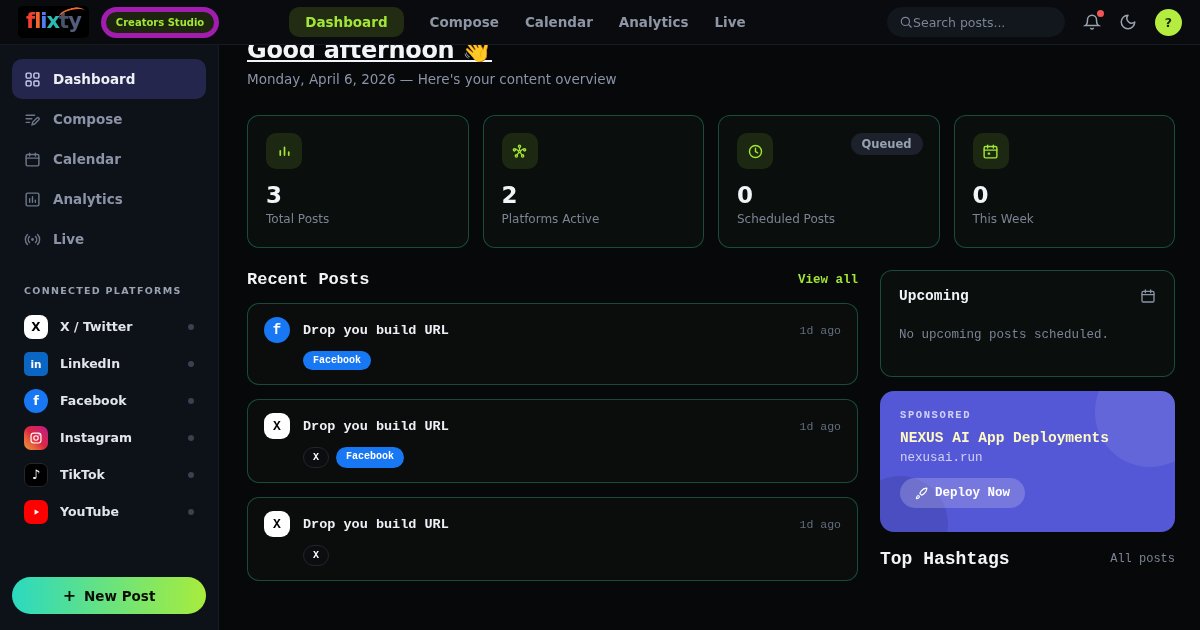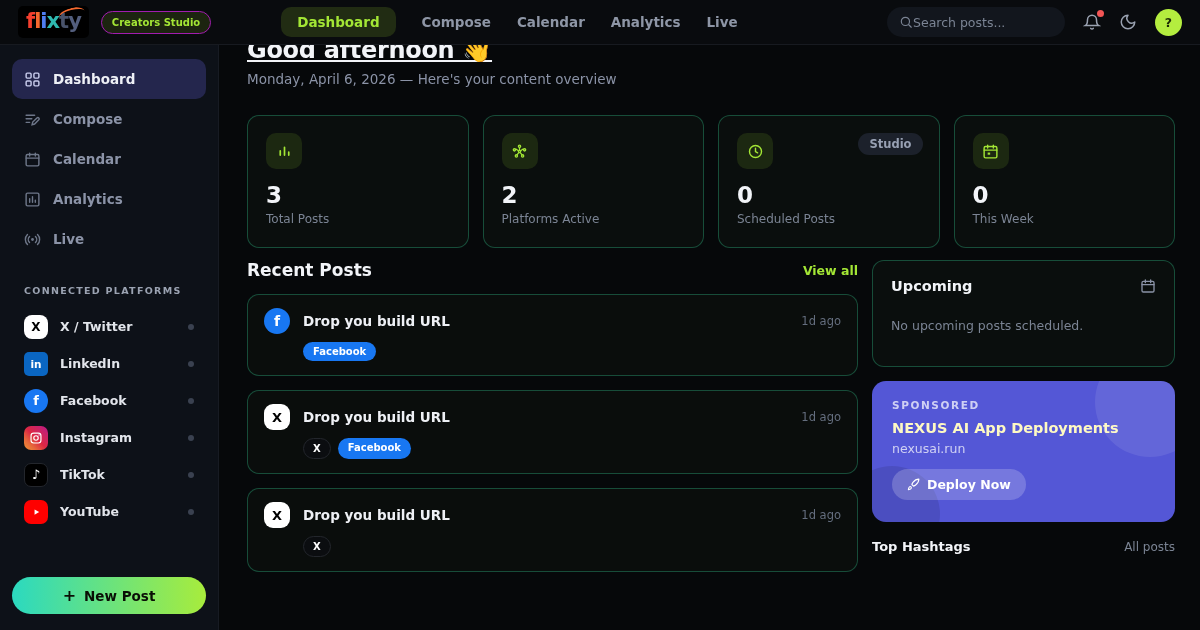--- a/index.html
+++ b/index.html
@@ -21,21 +21,21 @@
     font-weight:800; font-size:21px; letter-spacing:-1px;
     position:relative; cursor:pointer;
   }
   .lg-f{color:#f43f2e}.lg-l{color:#f4682e}.lg-i{color:#4f7df2}
   .lg-x{color:#2fb9b0}.lg-t{color:#49536b}.lg-y{color:#535e7d}
   .logo-swoosh{
     position:absolute; right:4px; top:2px; width:26px; height:12px;
     border-top:2.5px solid #f4682e; border-radius:50%; transform:rotate(-14deg);
   }
   .studio-badge {
-    margin-left:12px; background:#1c2410; color:#a3e635; border:1px solid #a21caf;
+    margin-left:12px; background:#1c2410; color:#a3e635; border:5px solid #a21caf;
     font-size:10px; font-weight:700; padding:5px 10px; border-radius:999px;
     white-space:nowrap;
   }
   .top-nav { display:flex; align-items:center; gap:26px; margin-left:70px; }
   .top-nav a {
     color:#8e96a6; text-decoration:none; font-size:13.5px; font-weight:600; cursor:pointer;
   }
   .top-nav a.active {
     background:#212c13; color:#a3e635; padding:7px 16px; border-radius:10px;
   }
@@ -121,21 +121,21 @@
     display:flex; align-items:center; justify-content:center; color:#a3e635;
   }
   .stat-icon-tile svg { width:17px; height:17px; }
   .stat-value { margin-top:13px; font-size:23px; font-weight:800; color:#f2f4f8; }
   .stat-label { margin-top:4px; font-size:12px; color:#7b8494; }
   .stat-badge {
     position:absolute; top:17px; right:16px; background:#1c212b; color:#98a1b3;
     font-size:11.5px; font-weight:700; padding:4px 11px; border-radius:999px;
   }
 
-  .bottom { display:flex; gap:14px; margin-top:12px; }
+  .bottom { display:flex; gap:22px; margin-top:22px;font-family:Liberation Mono, monospace; }
   .posts-col { flex:0 0 611px; }
   .posts-header { display:flex; align-items:center; justify-content:space-between; }
   .posts-title { font-size:17px; font-weight:800; color:#f2f4f8; }
   .view-all { font-size:12.5px; font-weight:700; color:#a3e635; text-decoration:none; cursor:pointer; }
   .post-card {
     margin-top:14px; border-radius:12px; border:1px solid rgba(52,211,153,0.32);
     background:#0a0d0c; padding:13px 16px 14px; cursor:pointer;
   }
   .post-top { display:flex; align-items:center; gap:13px; }
   .post-avatar {
@@ -180,21 +180,21 @@
   .sponsor-url { margin-top:5px; font-size:12.5px; color:rgba(255,255,255,0.72); }
   .deploy-btn {
     position:relative; z-index:1; margin-top:13px; border:none; cursor:pointer;
     display:inline-flex; align-items:center; gap:7px;
     background:rgba(255,255,255,0.20); color:#fff; font-family:inherit;
     font-size:12.5px; font-weight:800; padding:8px 15px; border-radius:999px;
   }
   .deploy-btn svg { width:13px; height:13px; }
 
   .hashtags-row { margin-top:17px; display:flex; align-items:center; justify-content:space-between; }
-  .hashtags-title { font-size:13px; font-weight:800; color:#f2f4f8; }
+  .hashtags-title { font-size:18px; font-weight:800; color:#f2f4f8; }
   .hashtags-link { font-size:12px; color:#7b8494; text-decoration:none; cursor:pointer; }
 </style>
 </head>
 <body>
 
 <header class="topbar">
   <div class="logo-box">
     <span class="lg-f">f</span><span class="lg-l">l</span><span class="lg-i">i</span><span class="lg-x">x</span><span class="lg-t">t</span><span class="lg-y">y</span>
     <span class="logo-swoosh"></span>
   </div>
@@ -343,21 +343,21 @@
             <circle cx="16.4" cy="18.2" r="1.6"></circle>
             <circle cx="7.6" cy="18.2" r="1.6"></circle>
             <circle cx="4.8" cy="9.7" r="1.6"></circle>
             <path d="M12 10.4V6.1M13.5 11l4.2-3M13 13.5l2.6 3.3M11 13.5l-2.6 3.3M10.5 11L6.3 8"></path>
           </svg>
       </div>
       <div class="stat-value">2</div>
       <div class="stat-label">Platforms Active</div>
     </div>
     <div class="stat-card">
-      <span class="stat-badge">Studio</span>
+      <span class="stat-badge">Queued</span>
       <div class="stat-icon-tile">
         <svg viewBox="0 0 24 24" fill="none" stroke="currentColor" stroke-width="2" stroke-linecap="round">
             <circle cx="12" cy="12" r="8.5"></circle>
             <path d="M12 7.5V12l3 1.8"></path>
           </svg>
       </div>
       <div class="stat-value">0</div>
       <div class="stat-label">Scheduled Posts</div>
     </div>
     <div class="stat-card">

